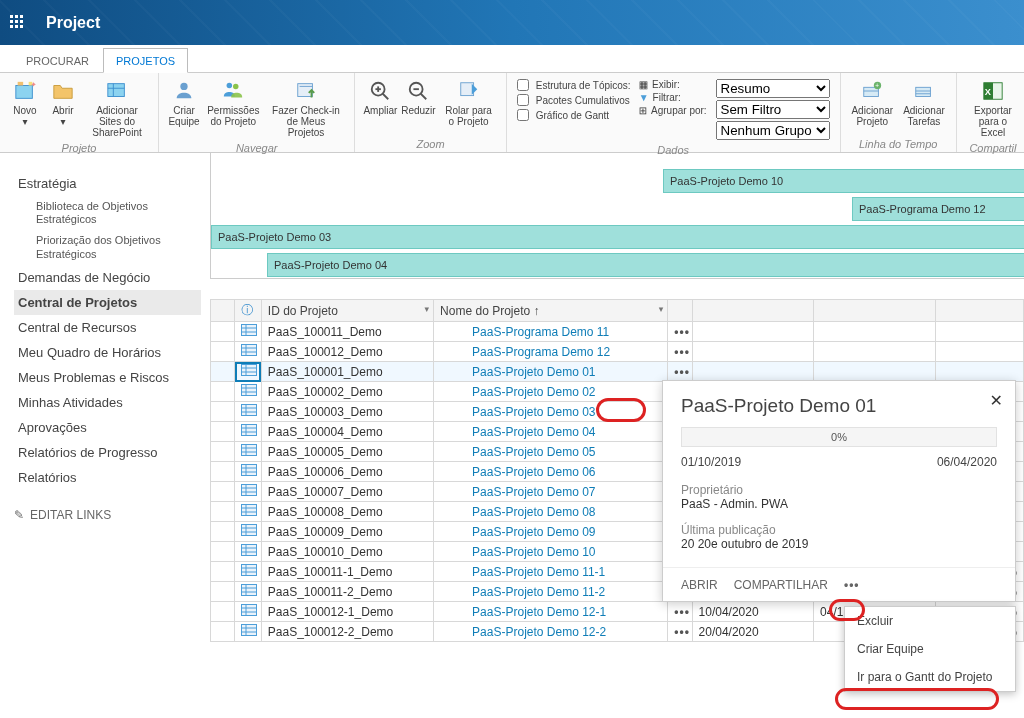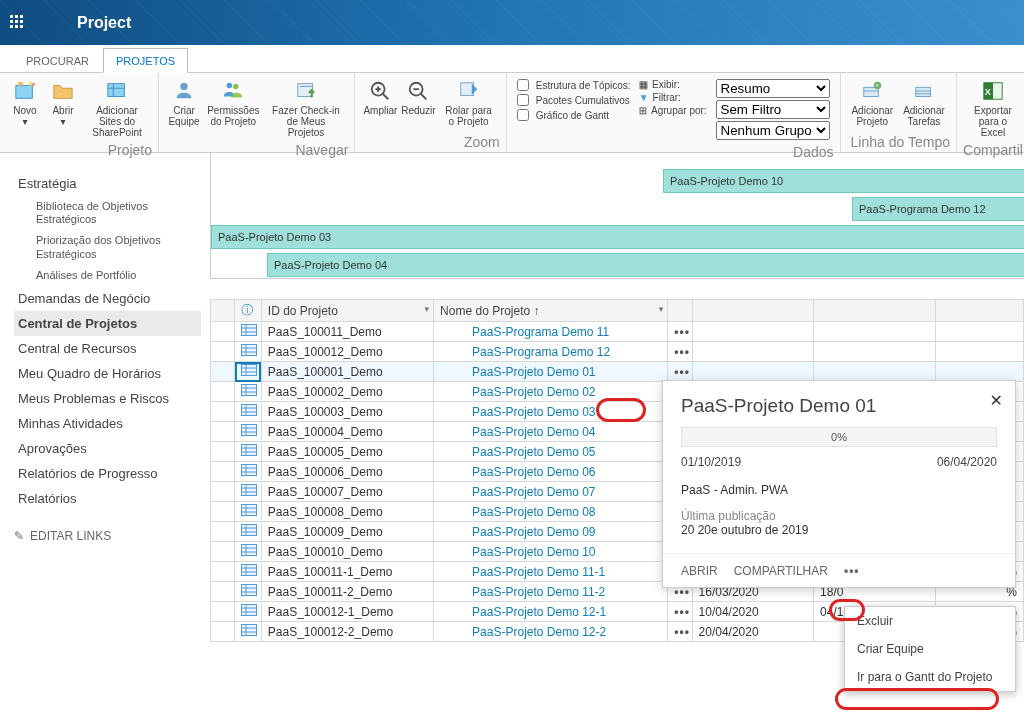--- a/index.html
+++ b/index.html
@@ -1,34 +1,34 @@
 <!DOCTYPE html>
 <html><head>
 <meta charset="utf-8">
 <style>
 * { box-sizing: border-box; margin: 0; padding: 0; }
 body { font-family: "Segoe UI", Tahoma, sans-serif; font-size: 12px; color: #333; background: #fff; width: 1024px; height: 718px; overflow: hidden; position: relative; }
 
 
-.top-header { height: 45px; background: linear-gradient(90deg, #0f4c81 0%, #2176b6 50%, #3b8fce 100%); display: flex; align-items: center; padding-left: 10px; position: relative; gap: 31px; }
+.top-header { height: 45px; background: linear-gradient(90deg, #0f4c81 0%, #2176b6 50%, #3b8fce 100%); display: flex; align-items: center; padding-left: 10px; position: relative; }
 .top-header::after { content: ""; position: absolute; inset: 0; background: repeating-linear-gradient(45deg, transparent 0 30px, rgba(255,255,255,0.05) 30px 32px); opacity: 0.5; }
 .waffle-icon { width: 16px; height: 16px; display: grid; grid-template-columns: repeat(3, 3px); grid-template-rows: repeat(3, 3px); gap: 2px; margin-right: 20px; position: relative; z-index: 1; }
 .waffle-icon span { background: #fff; }
 .app-title { color: #fff; font-size: 16px; font-weight: 600; position: relative; z-index: 1; }
 
 
 .cmd-tabs { display: flex; align-items: flex-end; height: 28px; padding-left: 14px; border-bottom: 1px solid #ccc; font-size: 11px; gap: 2px; }
 .cmd-tab { padding: 6px 12px 5px; color: #666; cursor: pointer; }
 .cmd-tab.active { border: 1px solid #bcbcbc; border-bottom: 1px solid #fff; background: #fff; margin-bottom: -1px; color: #0078d4; }
 
 
 .ribbon { display: flex; height: 80px; border-bottom: 1px solid #ccc; background: #fafafa; }
 .ribbon-group { display: flex; flex-direction: column; padding: 4px 6px 2px; border-right: 1px solid #ddd; }
 .ribbon-items { display: flex; flex: 1; align-items: flex-start; }
-.ribbon-label { text-align: right; font-size: 14px; color: #888; padding-top: 2px; }
+.ribbon-label { text-align: center; font-size: 11px; color: #888; padding-top: 2px; font-style: italic; }
 .ribbon-btn { display: flex; flex-direction: column; align-items: center; padding: 2px 5px; font-size: 10px; color: #444; min-width: 38px; cursor: pointer; }
 .ribbon-btn-icon { width: 24px; height: 24px; margin-bottom: 2px; display: flex; align-items: center; justify-content: center; }
 .ribbon-btn svg { width: 22px; height: 22px; }
 .ribbon-btn-label { text-align: center; line-height: 1.1; }
 .ribbon-checkbox-col { display: flex; flex-direction: column; gap: 3px; padding: 2px 4px; font-size: 10px; color: #444; }
 .ribbon-checkbox-row { display: flex; align-items: center; gap: 7px; }
 .ribbon-checkbox-row input { width: 12px; height: 12px; }
 .ribbon-select-col { display: flex; flex-direction: column; gap: 2px; padding: 2px 4px; font-size: 10px; }
 .ribbon-select-row { display: flex; align-items: center; gap: 4px; }
 .ribbon-select-row label { color: #444; min-width: 55px; }
@@ -304,21 +304,20 @@
     <div class="ribbon-label">Compartil</div>
   </div>
 </div>
 
 <div class="main">
 
   <div class="sidebar" id="sidebar">
       <div class="side-l1">Estratégia</div>
       <div class="side-l2">Biblioteca de Objetivos Estratégicos</div>
       <div class="side-l2">Priorização dos Objetivos Estratégicos</div>
-      <div class="side-l2">Análises de Portfólio</div>
       <div class="side-l1">Demandas de Negócio</div>
       <div class="side-l1 active">Central de Projetos</div>
       <div class="side-l1">Central de Recursos</div>
       <div class="side-l1">Meu Quadro de Horários</div>
       <div class="side-l1">Meus Problemas e Riscos</div>
       <div class="side-l1">Minhas Atividades</div>
       <div class="side-l1">Aprovações</div>
       <div class="side-l1">Relatórios de Progresso</div>
       <div class="side-l1">Relatórios</div>
       <div class="side-edit"><span>✎</span> EDITAR LINKS</div>
@@ -597,20 +596,21 @@
 <div class="side-panel">
   <div class="close-x">✕</div>
   <h2>PaaS-Projeto Demo 01</h2>
   <div class="progress-outer">
       <span>0%</span>
     </div>
   <div class="panel-dates">
     <span>01/10/2019</span>
     <span>06/04/2020</span>
   </div>
+  <div class="panel-label">Proprietário</div>
   <div class="panel-value">PaaS - Admin. PWA</div>
   <div class="panel-label">Última publicação</div>
   <div class="panel-value">20 20e outubro de 2019</div>
   <div class="panel-actions">
     <span>ABRIR</span>
     <span>COMPARTILHAR</span>
     <span class="a-dots">•••</span>
   </div>
 </div>
 

